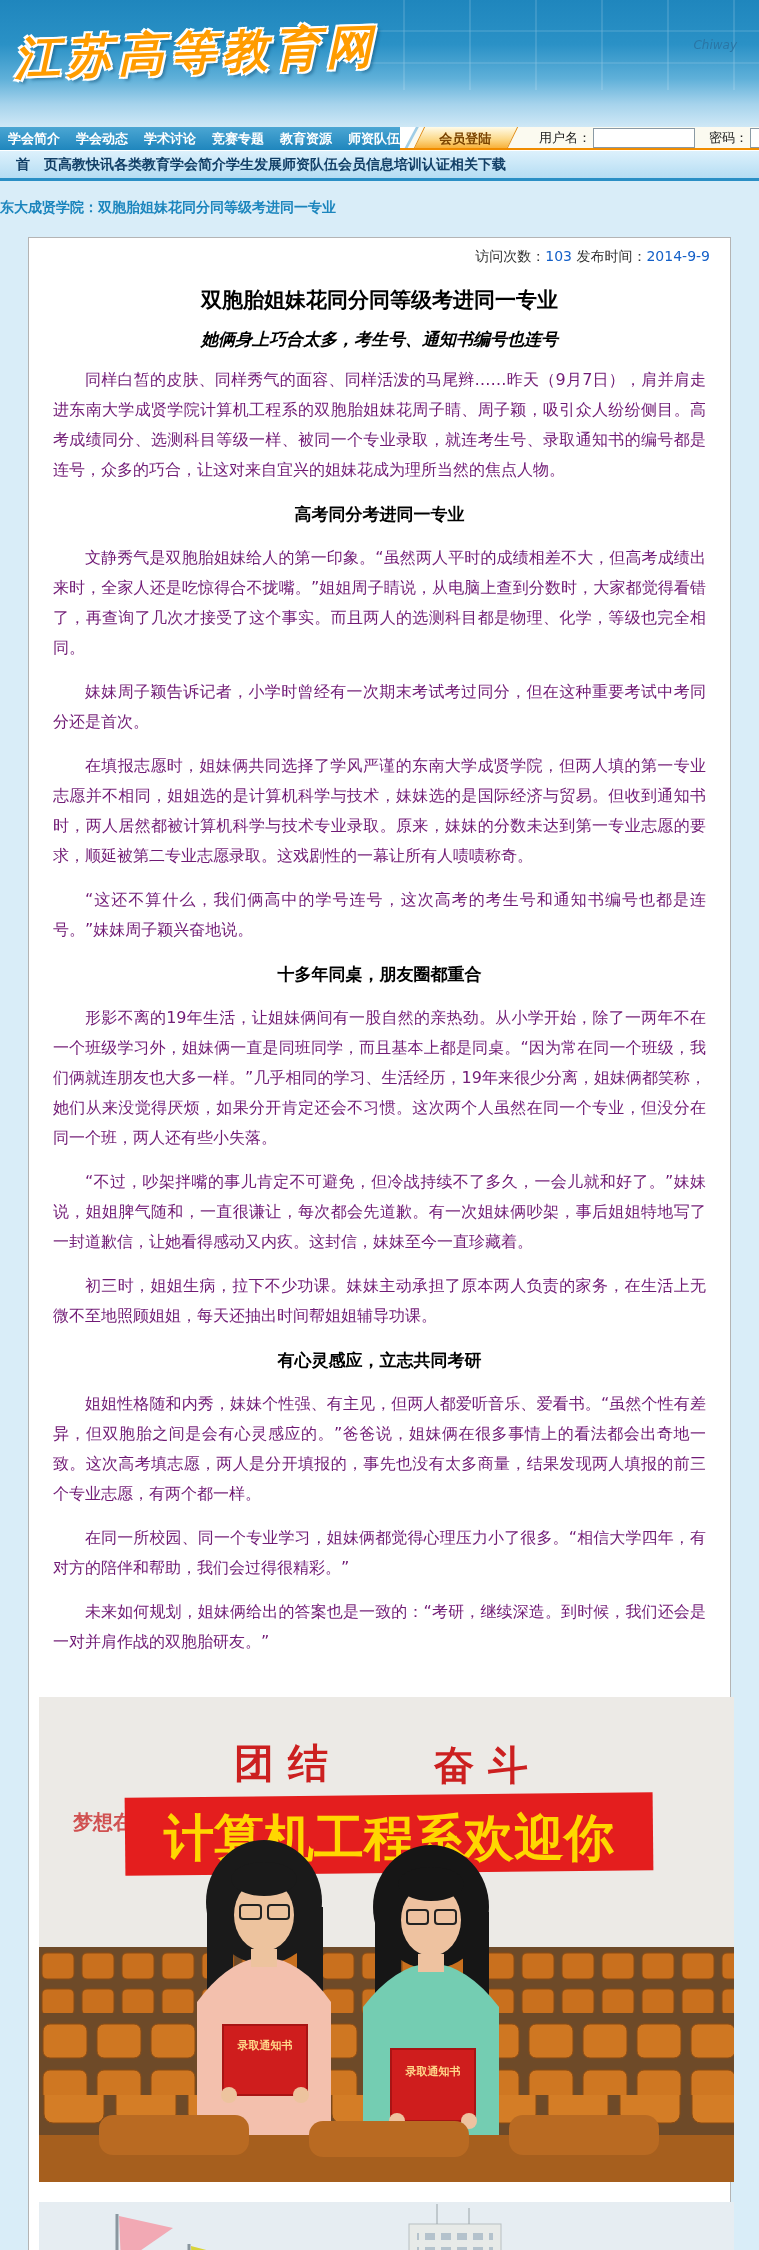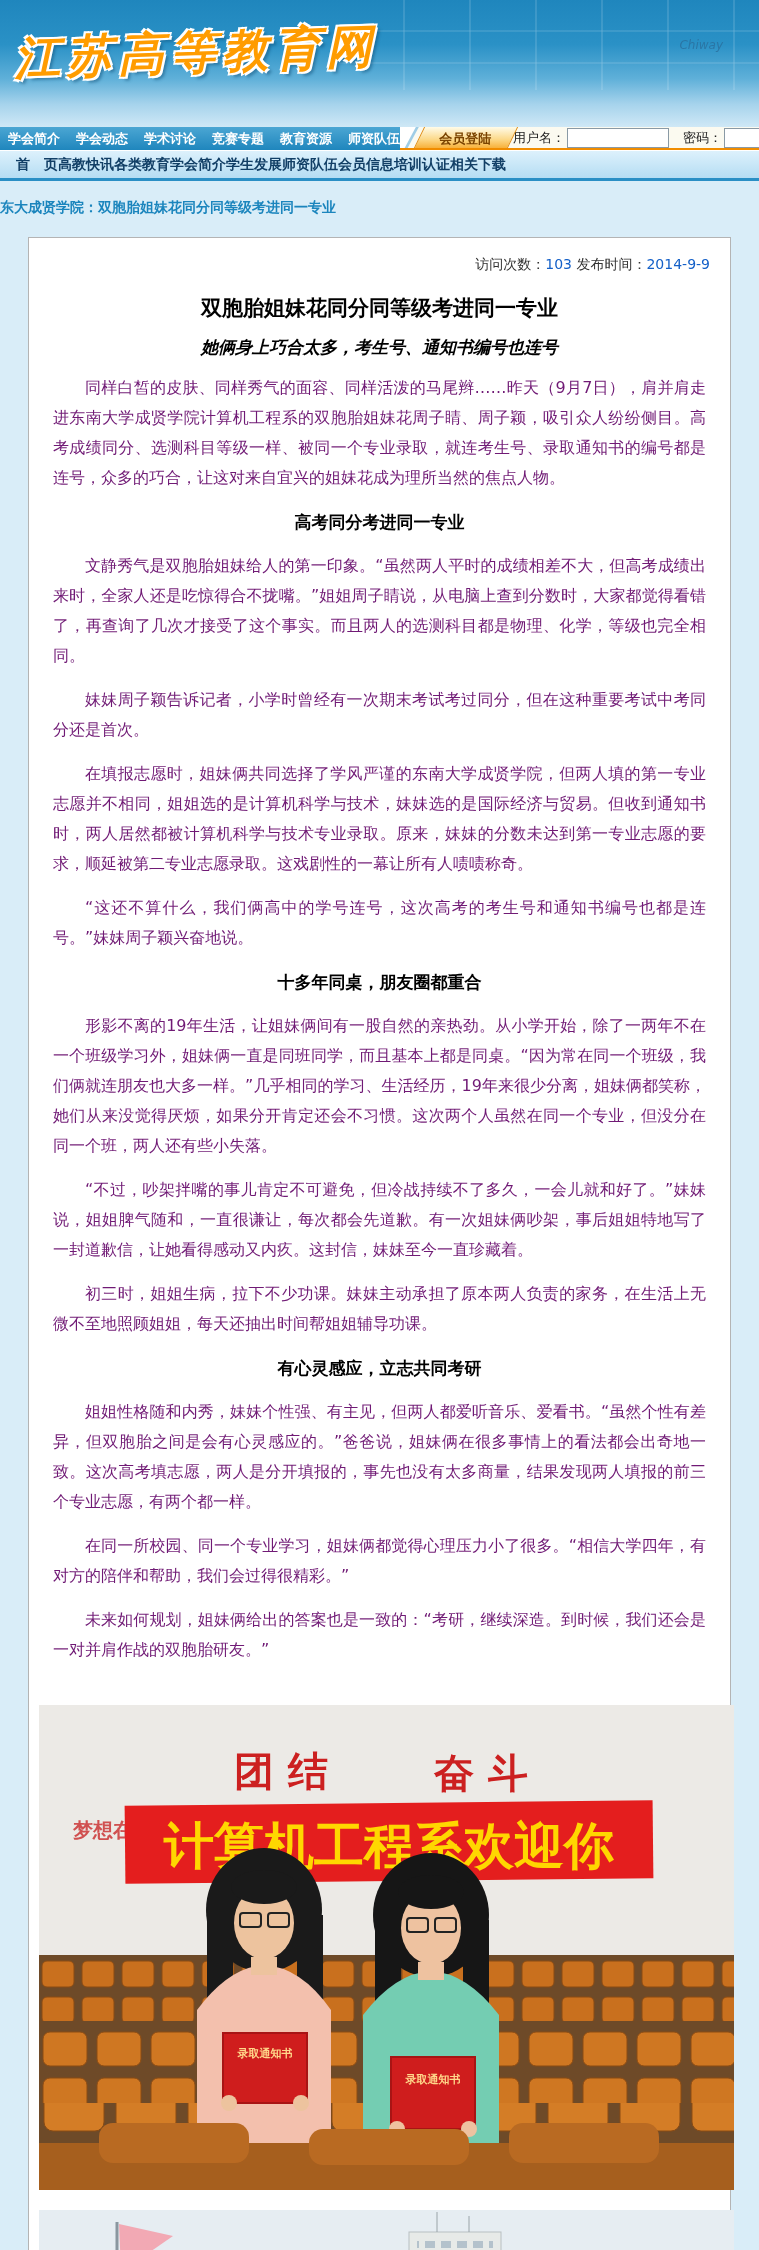--- a/index.html
+++ b/index.html
@@ -9,51 +9,51 @@
   
   .header{position:relative;height:127px;overflow:hidden;
     background:linear-gradient(to bottom,#1f86bd 0%,#2a91c6 35%,#5fb0d9 62%,#a6d3ec 82%,#cfe8f6 100%);}
   .header-grid{position:absolute;right:0;top:0;width:420px;height:90px;opacity:.35;
     background:
       repeating-linear-gradient(to right,transparent 0 64px,rgba(255,255,255,.35) 64px 66px),
       repeating-linear-gradient(to bottom,transparent 0 30px,rgba(255,255,255,.3) 30px 32px);}
   .logo{position:absolute;left:14px;top:22px;font-size:46px;font-weight:bold;font-style:italic;
     color:#ff9c00;letter-spacing:6px;transform:rotate(-2deg);
     text-shadow:-2px -2px 0 #fff,2px -2px 0 #fff,-2px 2px 0 #fff,2px 2px 0 #fff,4px 4px 3px rgba(10,70,110,.45);}
-  .watermark{position:absolute;right:36px;top:38px;font-size:12px;color:#2a6f9d;font-style:italic;opacity:.8;}
+  .watermark{position:absolute;right:22px;top:38px;font-size:12px;color:#2a6f9d;font-style:italic;opacity:.8;}
 
   
   .nav1{display:flex;height:23px;overflow:hidden;}
   .nav1-menu{display:flex;align-items:center;width:400px;flex:0 0 auto;
     background:linear-gradient(#4ba6d3,#1f86bd);color:#fff;font-size:13px;font-weight:bold;}
   .nav1-menu span{padding:0 8px;cursor:pointer;white-space:nowrap;}
   .login-bar{flex:1;display:flex;align-items:center;background:#fbfaf0;
     border-bottom:2px solid #f08c00;overflow:hidden;position:relative;}
   .diag{width:16px;height:40px;background:#fff;transform:skewX(-28deg);margin-left:-6px;border-right:3px solid #9fcde6;flex:0 0 auto;}
   .member-tab{flex:0 0 auto;margin-left:6px;transform:skewX(-26deg);
     background:linear-gradient(#fffef0 0%,#fcd98a 55%,#f6a829 100%);
     border:1px solid #e08b10;border-bottom:none;padding:2px 20px;cursor:pointer;}
   .member-tab b{display:inline-block;transform:skewX(26deg);color:#7a4300;font-size:13px;}
-  .login-field{display:flex;align-items:center;font-size:13px;color:#222;white-space:nowrap;}
+  .login-field{display:flex;align-items:center;font-size:13px;color:#222;margin-left:26px;white-space:nowrap;}
   .login-field input{width:96px;height:16px;border:1px solid #8a9aa5;background:#fff;margin-left:2px;}
   .login-field.pwd{margin-left:14px;}
   .login-field.pwd input{width:70px;}
 
   
   .nav2{display:flex;align-items:center;justify-content:flex-start;height:27px;padding:0 16px;
     background:linear-gradient(#ddf1fc,#b5ddf3);border-top:1px solid #fff;
     color:#123f66;font-size:14px;font-weight:bold;}
   .nav2 span{cursor:pointer;white-space:nowrap;}
   .rule{height:3px;background:#2a8fc5;}
 
   
   .content{background:#d9edf8;padding:10px 0 0 0;}
   .breadcrumb{text-align:left;color:#1b85bd;font-size:14px;font-weight:bold;margin:8px 0 20px 0;}
   .article-box{margin:0 28px 0 28px;background:#fff;border:1px solid #b4b4b4;padding:10px 10px 22px 10px;}
-  .meta{text-align:right;font-size:14px;color:#333;padding-right:10px;margin-top:8px;}
+  .meta{text-align:right;font-size:14px;color:#333;padding-right:10px;}
   .meta b{font-weight:normal;color:#1460c8;}
   .art-title{text-align:center;font-size:21px;font-weight:bold;color:#000;margin-top:20px;}
   .art-subtitle{text-align:center;font-size:17px;font-weight:bold;font-style:italic;
     font-family:"DejaVu Serif","Liberation Serif",serif;margin:14px 0 14px 0;}
   .body-text p{font-size:16px;line-height:30px;color:#701a75;text-align:justify;text-indent:2em;margin:14px;}
   .body-text h3{font-size:17px;line-height:30px;font-weight:bold;text-align:center;margin:0;}
 
   .photo{display:block;margin:40px auto 0 auto;}
   .photo2{margin-top:20px;}
 </style>

